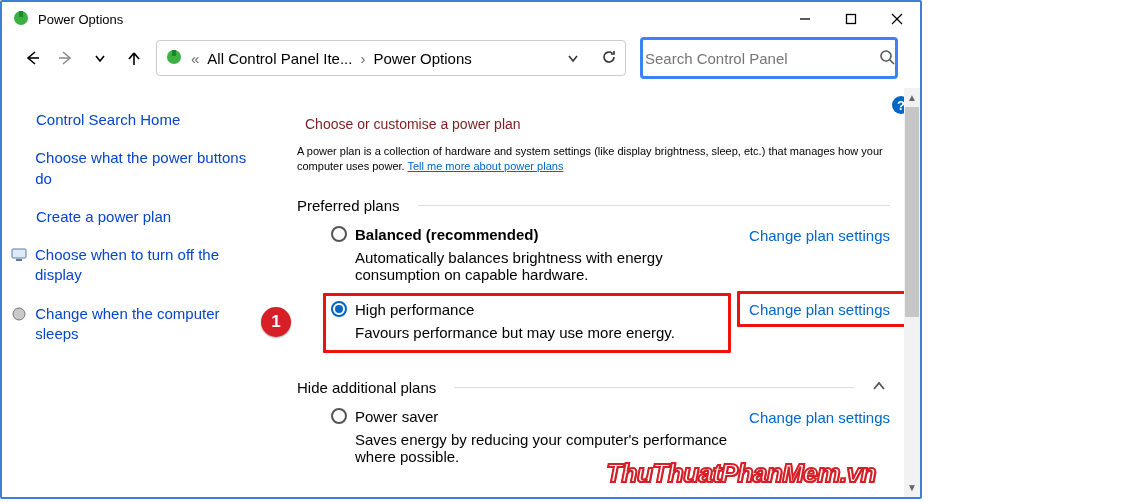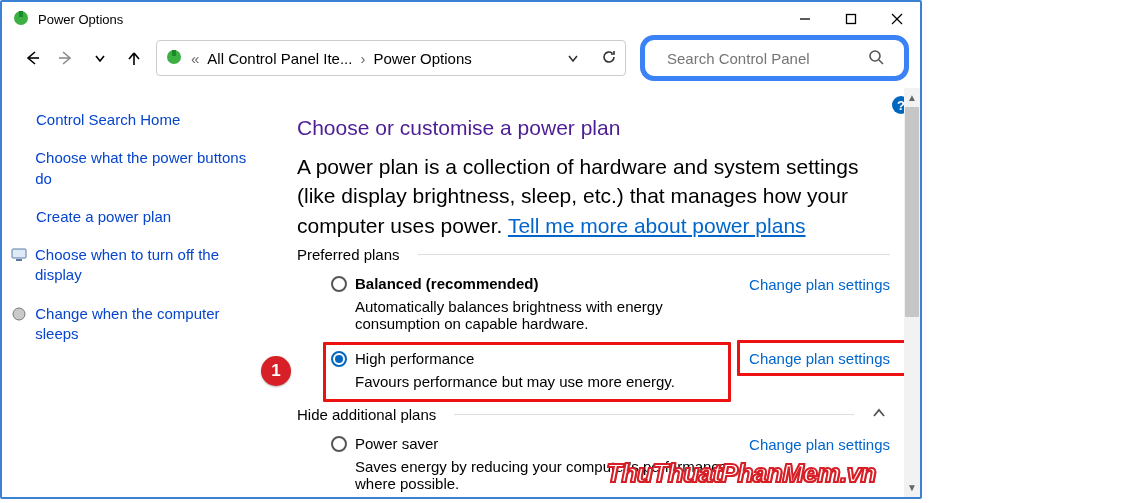--- a/index.html
+++ b/index.html
@@ -54,22 +54,22 @@
     display:flex; align-items:center;
     padding: 0 8px;
     gap: 8px;
     box-sizing: border-box;
   }
   .breadcrumb-box .crumb { display:flex; align-items:center; gap:10px; }
   .breadcrumb-box .sep { color:#666; }
   .bc-extra { margin-left:auto; display:flex; align-items:center; gap:22px; color:#333; }
   .search-box {
     flex: 1; height: 36px;
-    border: 5px solid #3b82f6; border-radius: 14px;
-    display:flex; align-items:center; padding: 0 20px;
+    border: 3px solid #3b82f6; border-radius: 4px;
+    display:flex; align-items:center; padding: 0 0;
     color:#777;
   }
   .search-box input {
     flex:1; border:none; outline:none; font-size:15px; color:#333; background:transparent;
   }
   .search-box .mag { color:#444; }
 
   
   .body {
     flex:1; display:flex; position:relative; overflow:hidden;
@@ -85,42 +85,42 @@
   .sidebar .row .ic { width:18px; display:flex; justify-content:center; padding-top:2px; }
   .sidebar .row.noicon .ic { visibility:hidden; }
 
   .content {
     flex:1;
     padding: 28px 30px 0 30px;
     position:relative;
     box-sizing:border-box;
   }
   h1.page-heading {
-    margin:0 0 12px 0;
-    font-size: 21px;
+    margin:0 0 12px 8px;
+    font-size: 14px;
     font-weight: 400;
-    color: #4c1d95;
-  }
-  .intro { font-size:21px; line-height:1.4; margin-bottom:6px; max-width: 760px; }
+    color: #7f1d1d;
+  }
+  .intro { font-size:11px; line-height:1.4; margin-bottom:22px; max-width: 760px; }
   .intro a { color:#0066cc; text-decoration: underline; }
 
   .group-label {
     font-size:15px; color:#000;
     display:flex; align-items:center; gap:18px;
     margin-bottom:12px;
   }
   .group-label .rule { flex:1; height:1px; background:#ddd; }
 
   .plan-row {
     display:flex; align-items:flex-start;
     margin-left: 34px;
     position:relative;
   }
   .plan-main { flex:1; }
-  .plan-title-line { display:flex; align-items:flex-end; gap:8px; }
+  .plan-title-line { display:flex; align-items:flex-start; gap:8px; }
   .radio {
     width:16px; height:16px; border:2px solid #555; border-radius:50%; box-sizing:border-box;
     display:inline-flex; align-items:center; justify-content:center; flex-shrink:0;
   }
   .radio.selected { border-color:#0067c0; }
   .radio.selected::after { content:""; width:8px; height:8px; border-radius:50%; background:#0067c0; }
   .plan-name { font-size:15px; }
   .plan-name.bold { font-weight:700; }
   .plan-desc { font-size:15px; color:#000; margin:6px 0 22px 24px; }
   .change-link { color:#0066cc; text-decoration:none; font-size:15px; white-space:nowrap; padding-top:1px; }
@@ -314,21 +314,21 @@
       </div>
 
       <div class="plan-row hbox" style="margin-top:-4px;">
         <div class="num-badge" style="left:-70px; top:6px;">1</div>
         <div class="highlight" style="left:-8px; top:-8px; width:408px; height:60px;"></div>
         <div class="plan-main">
           <div class="plan-title-line">
             <span class="radio selected"></span>
             <span class="plan-name">High performance</span>
           </div>
-          <div class="plan-desc" style="margin-bottom:12px;">Favours performance but may use more energy.</div>
+          <div class="plan-desc" style="margin-bottom:34px;">Favours performance but may use more energy.</div>
         </div>
         <div style="position:relative;">
           <div class="highlight" style="left:-12px; top:-10px; width:172px; height:36px;"></div>
           <a href="#" class="change-link">Change plan settings</a>
           <div class="num-badge" style="right:-46px; top:-6px;">2</div>
         </div>
       </div>
 
       <div class="group-label" style="margin-top:4px;">
         <span>Hide additional plans</span>

